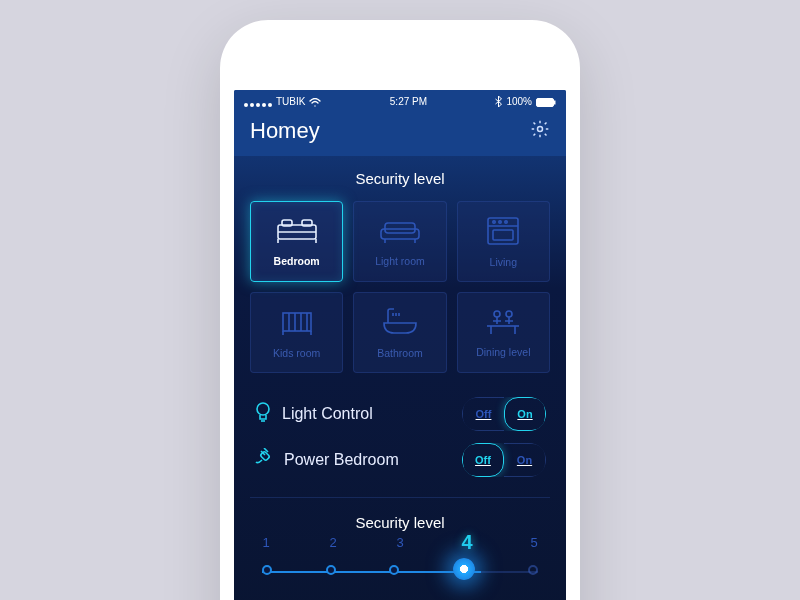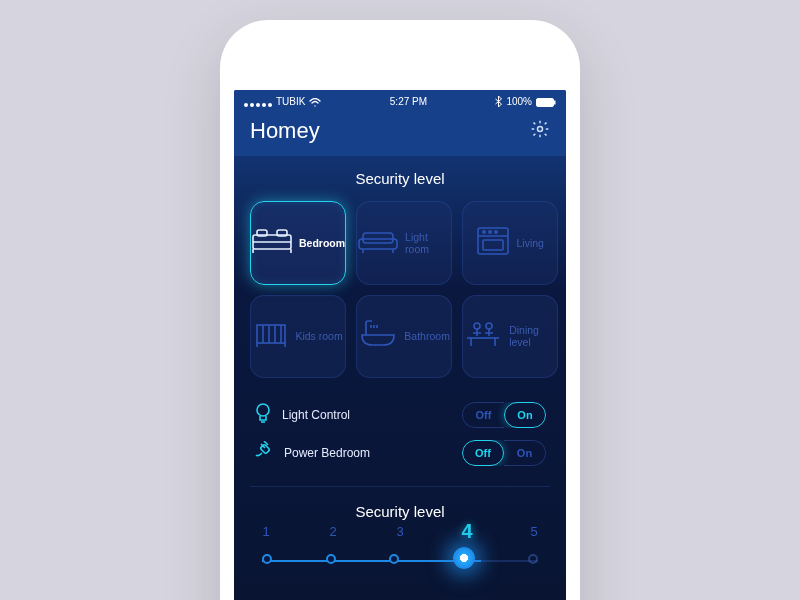--- a/index.html
+++ b/index.html
@@ -62,48 +62,49 @@
       font-size: 15px;
       margin: 14px 0 14px;
       font-weight: 400;
     }
     
     .rooms { display: grid; grid-template-columns: repeat(3, 1fr); gap: 10px; padding: 0 16px; }
     .room {
       aspect-ratio: 1.15/1;
       background: rgba(30,50,110,0.35);
       border: 1px solid rgba(60,100,200,0.25);
-      border-radius: 14px;
-      display: flex;
-      flex-direction: row;
+      border-radius: 4px;
+      display: flex;
+      flex-direction: column;
       align-items: center;
       justify-content: center;
       gap: 6px;
       cursor: pointer;
     }
     .room.active {
       border: 1.5px solid #22d3ee;
       box-shadow: 0 0 14px rgba(34,211,238,0.5), inset 0 0 10px rgba(34,211,238,0.15);
       background: rgba(30,50,110,0.55);
     }
     .room.active .room-label { color: #fff; font-weight: 600; }
     .room.active svg { stroke: #e6f0ff; }
     .room-label { font-size: 10.5px; color: #3a5bb0; }
     .room svg { stroke: #2d55b8; stroke-width: 1.6; fill: none; }
     
     .controls { padding: 18px 20px 0; }
     .control-row { display: flex; align-items: center; justify-content: space-between; padding: 6px 0; }
     .control-left { display: flex; align-items: center; gap: 10px; }
     .control-left svg { stroke: #22d3ee; fill: none; stroke-width: 1.6; }
-    .control-label { font-size: 12px; color: #e6ecff; }
+    .control-label { font-size: 16px; color: #e6ecff; }
     .toggle {
       display: flex;
       border-radius: 20px;
       overflow: hidden;
-      height: 26px;
+      height: 34px;
+      text-decoration: underline;
     }
     .toggle span {
       width: 42px;
       display: flex;
       align-items: center;
       justify-content: center;
       font-size: 11px;
       font-weight: 600;
       cursor: pointer;
     }

